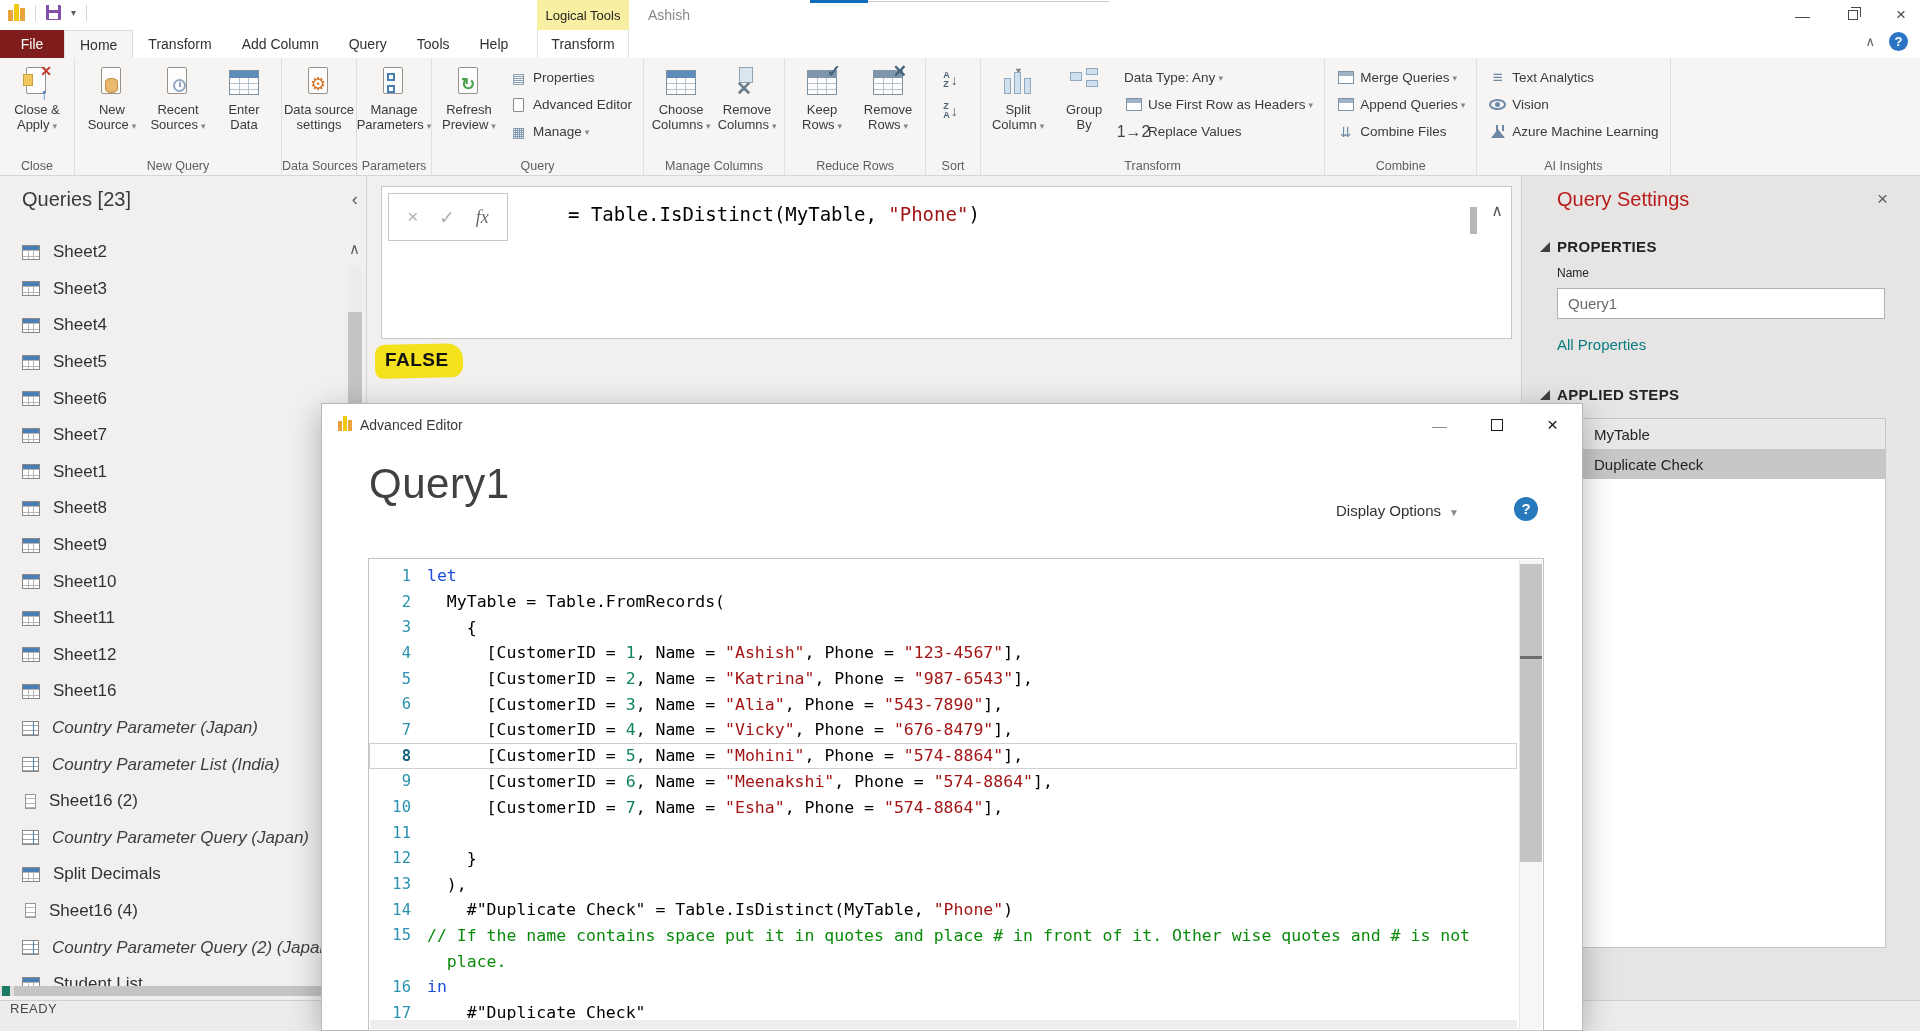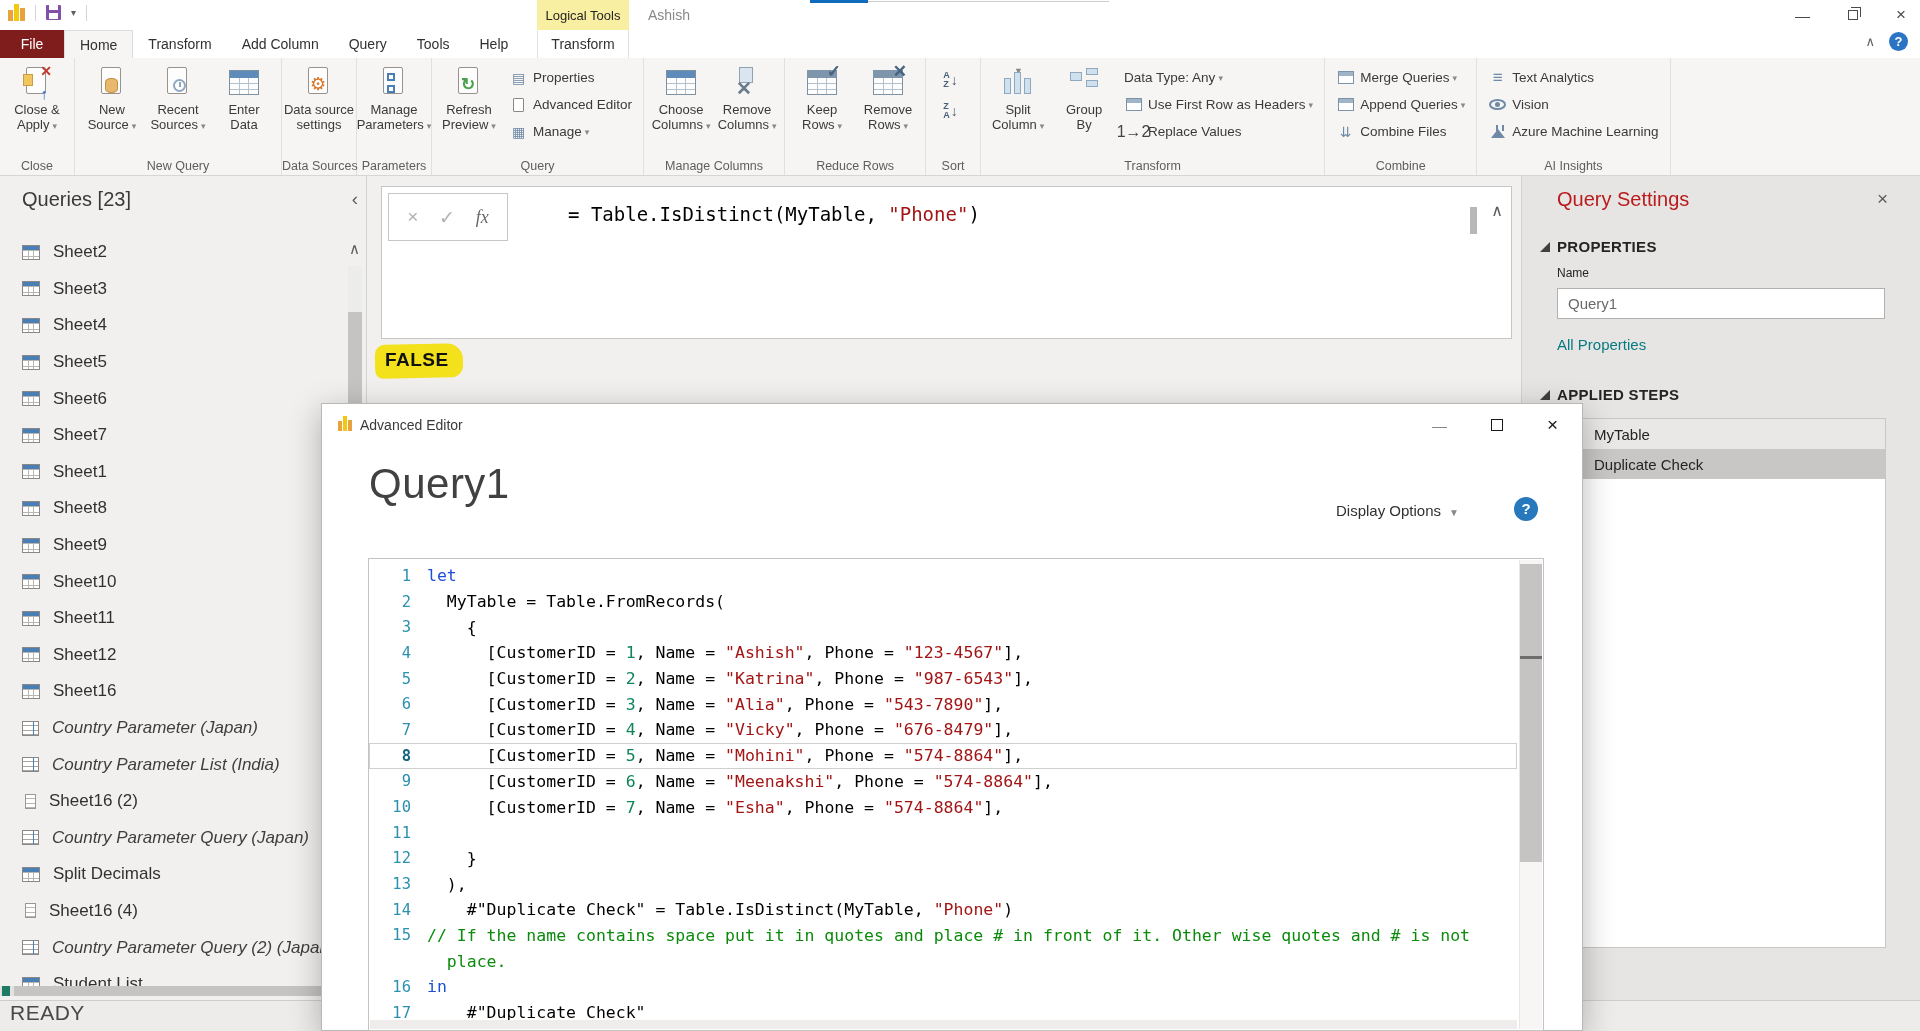--- a/index.html
+++ b/index.html
@@ -147,21 +147,21 @@
   .sp-name-label{position:absolute;left:35px;top:90px;font-size:12px;color:#252423}
   .sp-input{position:absolute;left:35px;top:112px;width:328px;height:31px;border:1px solid #b3b1af;background:#fff;
     font-size:15px;color:#6b6967;padding-left:10px;font-family:"Liberation Sans",sans-serif}
   .sp-link{position:absolute;left:35px;top:160px;font-size:15px;color:#077b80;cursor:pointer}
   .steps-box{position:absolute;left:25px;top:242px;width:339px;height:530px;background:#fff;border:1px solid #c8c6c4}
   .step{height:30px;display:flex;align-items:center;padding-left:46px;font-size:15px;color:#252423;background:#e9e8e7;cursor:default}
   .step.selected{background:#c8c7c6}
 
   
   .statusbar{position:absolute;left:0;top:1000px;width:1920px;height:31px;background:#edecea;border-top:1px solid #d0cecc}
-  .ready{position:absolute;left:10px;top:0;font-size:21px;color:#4a4846;letter-spacing:.5px}
+  .ready{position:absolute;left:10px;top:0;font-size:13px;color:#4a4846;letter-spacing:.5px}
 
   
   .dialog{position:absolute;left:321px;top:403px;width:1262px;height:628px;background:#fff;border:1px solid #bab8b6;
     box-shadow:0 8px 30px rgba(0,0,0,.28);z-index:50}
   .dlg-titlebar{position:relative;height:42px}
   .dlg-logo{position:absolute;left:16px;top:12px;width:15px;height:15px}
   .dlg-logo span{position:absolute;bottom:0;background:#f2c811}
   .dlg-logo .b1{left:0;width:4px;height:10px;background:#e8a33d}
   .dlg-logo .b2{left:5px;width:4px;height:15px}
   .dlg-logo .b3{left:10px;width:4px;height:11px;background:#e8a33d}

